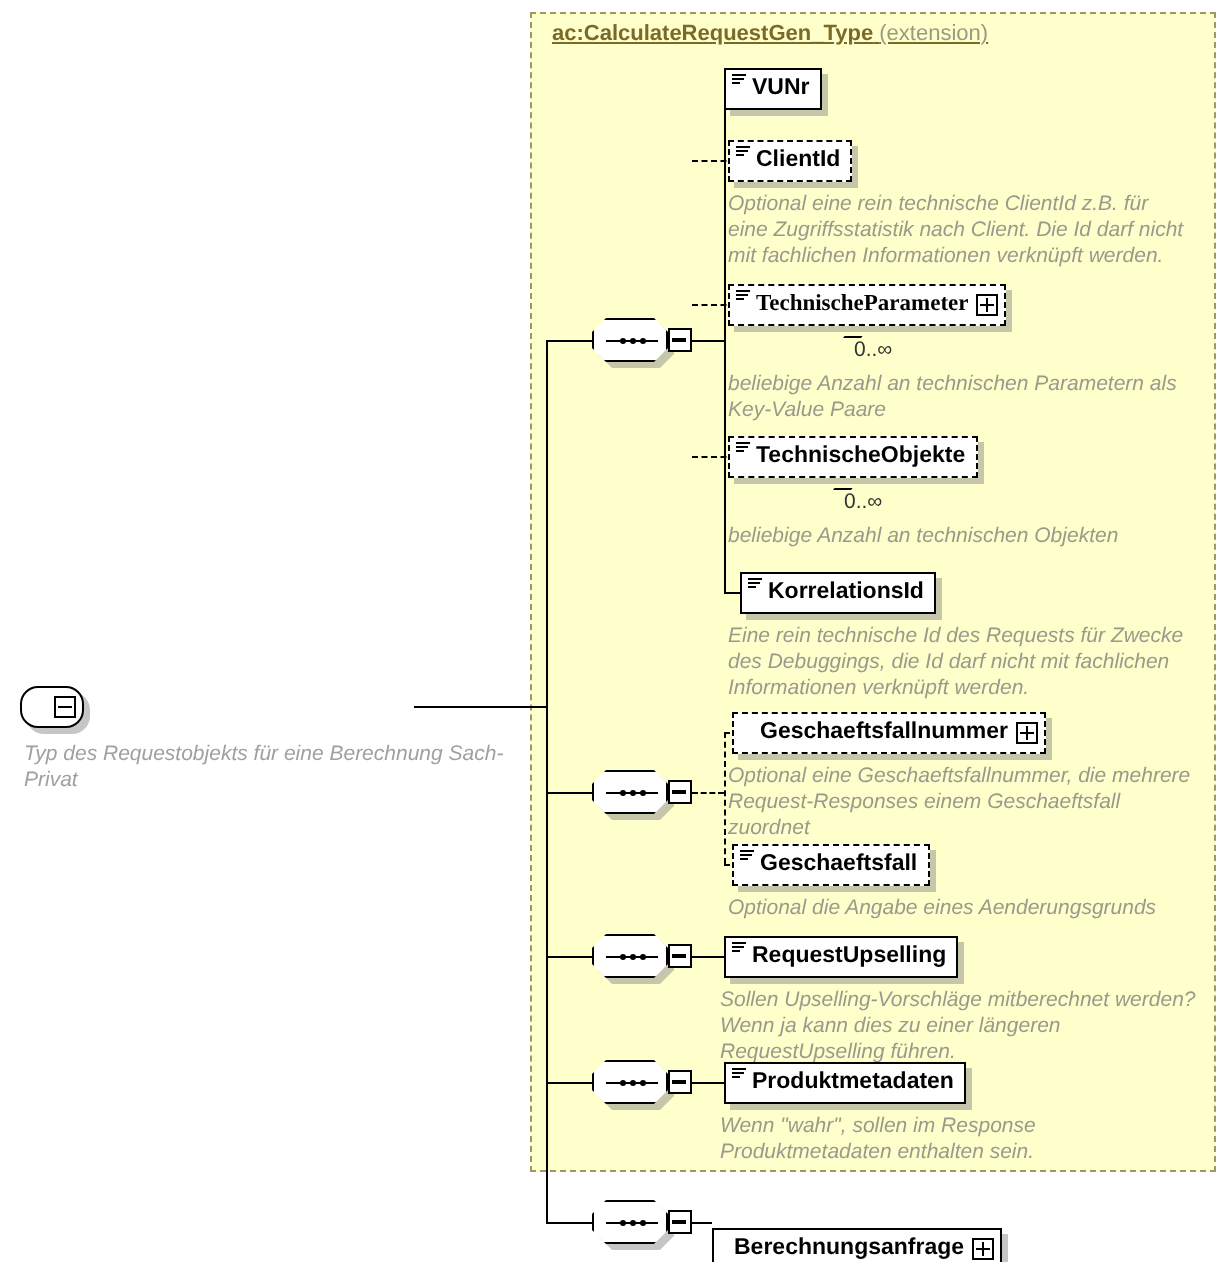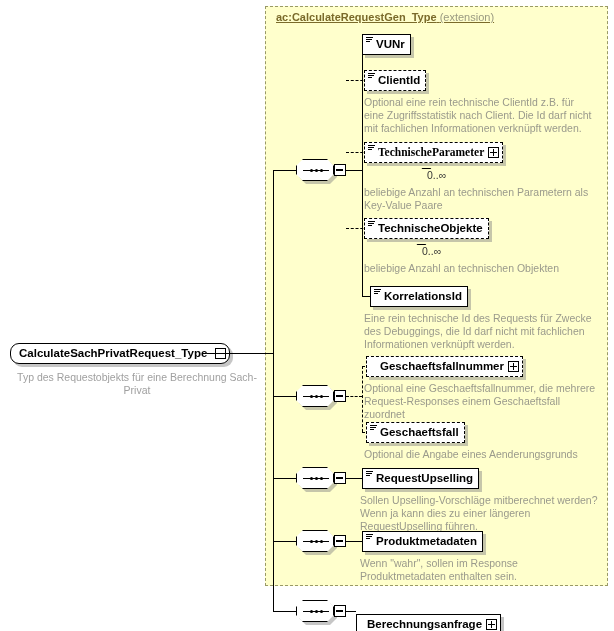--- a/index.html
+++ b/index.html
@@ -216,22 +216,23 @@
     background: #000;
   }
 
   
   .doc {
     position: absolute;
     font-size: 10.5px;
     line-height: 13px;
     color: #9a9a8c;
     white-space: pre-line;
-  }
-  .doc.onwhite { color: #a0a0a0; text-align: center; }
+    font-style: italic;
+  }
+  .doc.onwhite { color: #a0a0a0; }
 
   
   .card {
     position: absolute;
     font-size: 10.5px;
     color: #333333;
     white-space: nowrap;
   }
   .cardtick {
     position: absolute;
@@ -242,21 +243,20 @@
   }
 </style>
 </head>
 <body>
 
 <div class="abs" id="extension-container"></div>
 
 <div id="extension-title"><span>ac:CalculateRequestGen_Type</span><span class="ext-suffix">&nbsp;</span><span class="ext-suffix">(extension)</span></div>
 
 <div id="root-type-box">
-  <span>CalculateSachPrivatRequest_Type</span>
   <span class="expander"></span>
 </div>
 <div class="doc onwhite" style="left:12px; top:371px; width:250px;">Typ des Requestobjekts für eine Berechnung Sach-Privat</div>
 
 <div class="line hline" style="left:207px; top:353px; width:66px;"></div>
 
 <div class="line vline" style="left:273px; top:170px; height:441px;"></div>
 
 <div class="line hline" style="left:273px; top:170px; width:23px;"></div>
 <div class="line hline" style="left:273px; top:396px; width:23px;"></div>

